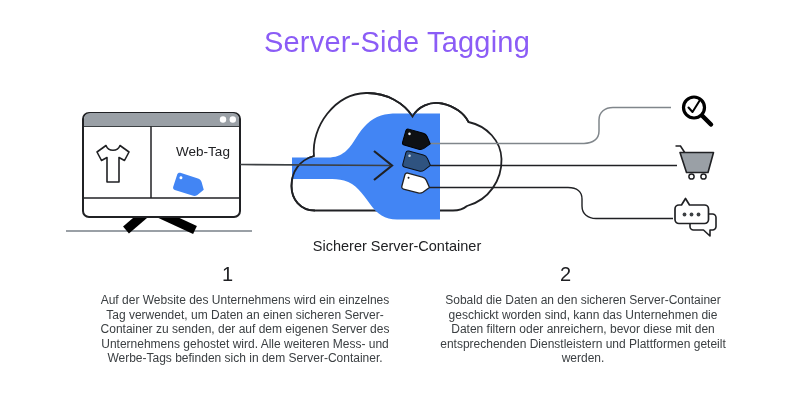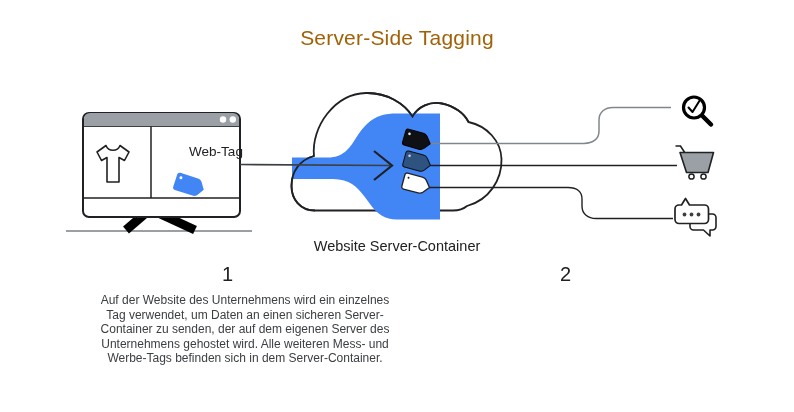--- a/index.html
+++ b/index.html
@@ -1,22 +1,22 @@
 <!DOCTYPE html>
 <html><head>
 <meta charset="utf-8">
 <style>
   html,body{margin:0;padding:0;background:#fff;}
   #stage{position:relative;width:794px;height:412px;background:#fff;overflow:hidden;
          font-family:"Liberation Sans", sans-serif;color:#202124;}
   .title{position:absolute;top:26px;left:0;width:794px;text-align:center;
-         font-size:21px;letter-spacing:.2px;color:#a16207;}
+         font-size:29px;letter-spacing:.2px;color:#8b5cf6;}
   .svg-layer{position:absolute;top:0;left:0;}
   .webtag-label{position:absolute;top:144px;left:150px;width:106px;text-align:center;
-                font-size:13.5px;color:#202124;padding-left:13px;}
+                font-size:13.5px;color:#202124;}
   .cloud-label{position:absolute;top:238px;left:287px;width:220px;text-align:center;
                font-size:14.5px;color:#202124;}
   .step{position:absolute;top:263px;width:325px;text-align:center;}
   .step-1{left:65px;} .step-2{left:403px;}
   .step-number{font-size:20px;color:#202124;margin-bottom:7px;}
   .step-text{font-size:12px;line-height:14.6px;color:#3c4043;margin-left:35px;}
 </style>
 </head>
 <body>
 
@@ -97,24 +97,25 @@
         <path d="M690,214 H712.5 A3.5,3.5 0 0 1 716,217.5 V226.5 A3.5,3.5 0 0 1 712.5,230 H710 V236 L703.5,230 H693.5 A3.5,3.5 0 0 1 690,226.5 Z" fill="#fff" stroke="#202124" stroke-width="1.6" stroke-linejoin="round"></path>
         <path d="M679,205 H681.5 L685.5,198.5 L689.5,205 H704.5 A4,4 0 0 1 708.5,209 V219.5 A4,4 0 0 1 704.5,223.5 H679 A4,4 0 0 1 675,219.5 V209 A4,4 0 0 1 679,205 Z" fill="#fff" stroke="#202124" stroke-width="1.7" stroke-linejoin="round"></path>
         <circle cx="684.5" cy="214.5" r="1.9" fill="#3C4043"></circle>
         <circle cx="691.5" cy="214.5" r="1.9" fill="#3C4043"></circle>
         <circle cx="698.5" cy="214.5" r="1.9" fill="#3C4043"></circle>
       </g>
     </g>
   </svg>
 
   <div class="webtag-label">Web-Tag</div>
-  <div class="cloud-label">Website Server-Container</div>
+  <div class="cloud-label">Sicherer Server-Container</div>
 
   <div class="step step-1">
     <div class="step-number">1</div>
     <div class="step-text">Auf der Website des Unternehmens wird ein einzelnes Tag verwendet, um Daten an einen sicheren Server-Container zu senden, der auf dem eigenen Server des Unternehmens gehostet wird. Alle weiteren Mess- und Werbe-Tags befinden sich in dem Server-Container.</div>
   </div>
 
   <div class="step step-2">
     <div class="step-number">2</div>
+    <div class="step-text">Sobald die Daten an den sicheren Server-Container geschickt worden sind, kann das Unternehmen die Daten filtern oder anreichern, bevor diese mit den entsprechenden Dienstleistern und Plattformen geteilt werden.</div>
   </div>
 
 </div>
 
 </body></html>

